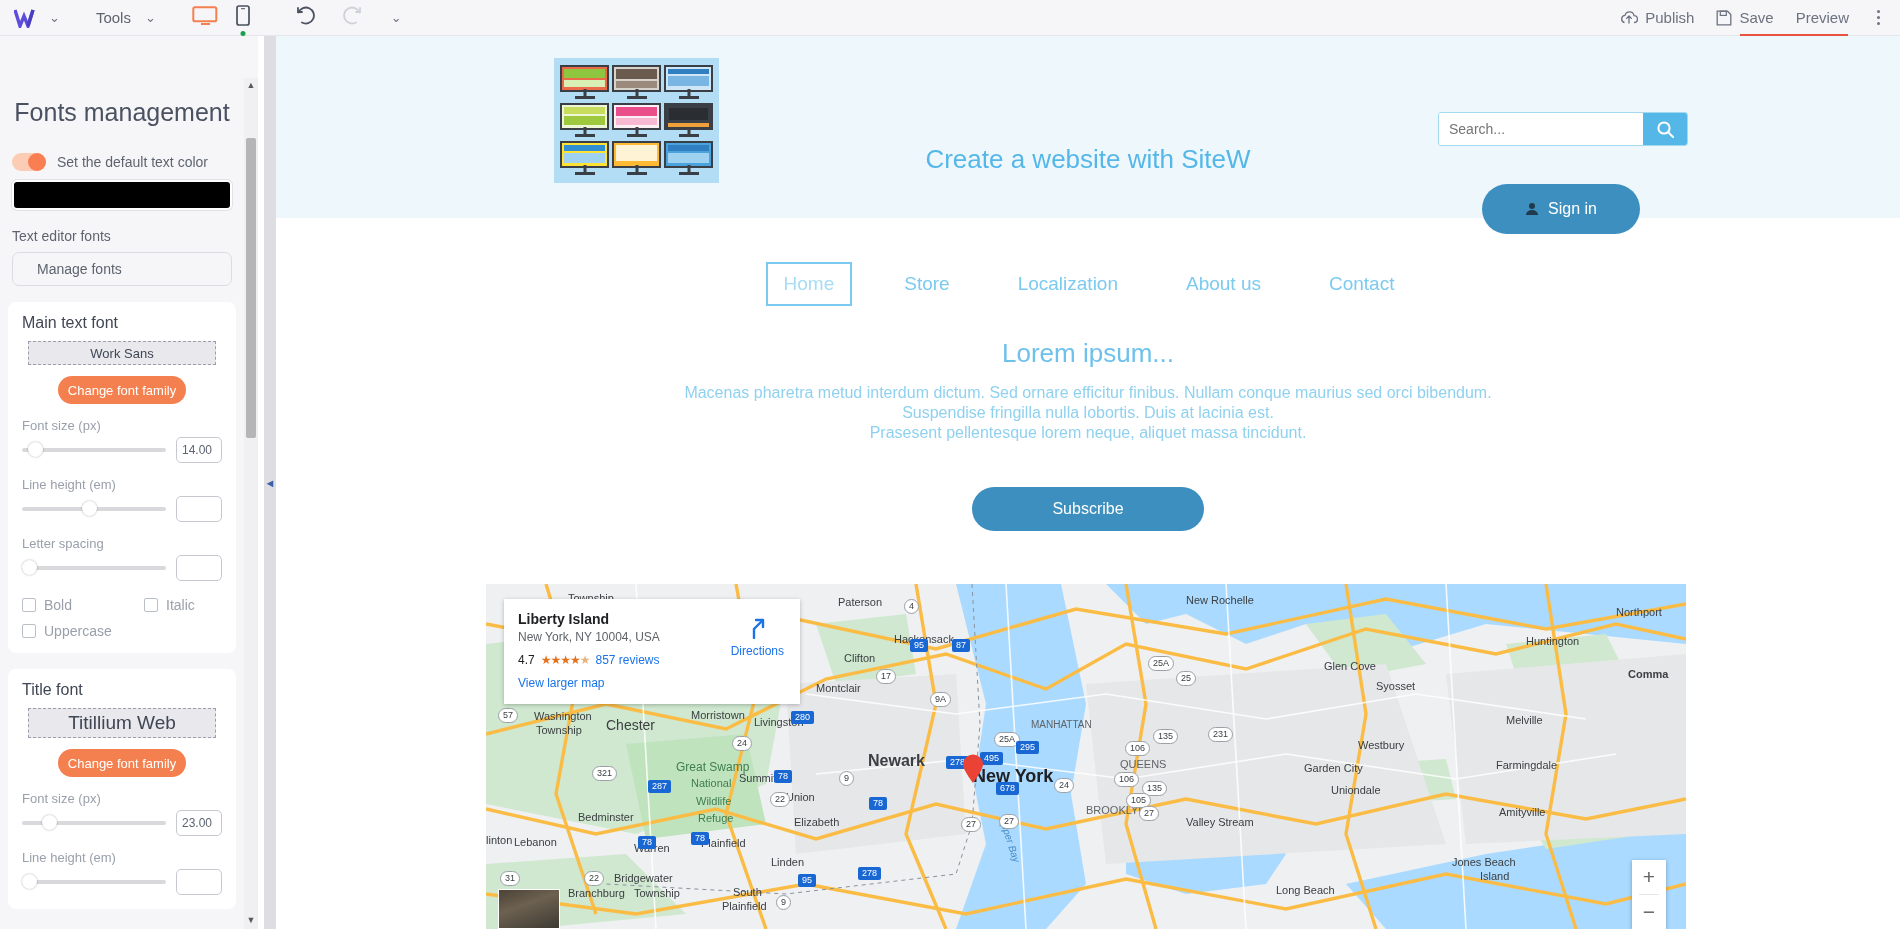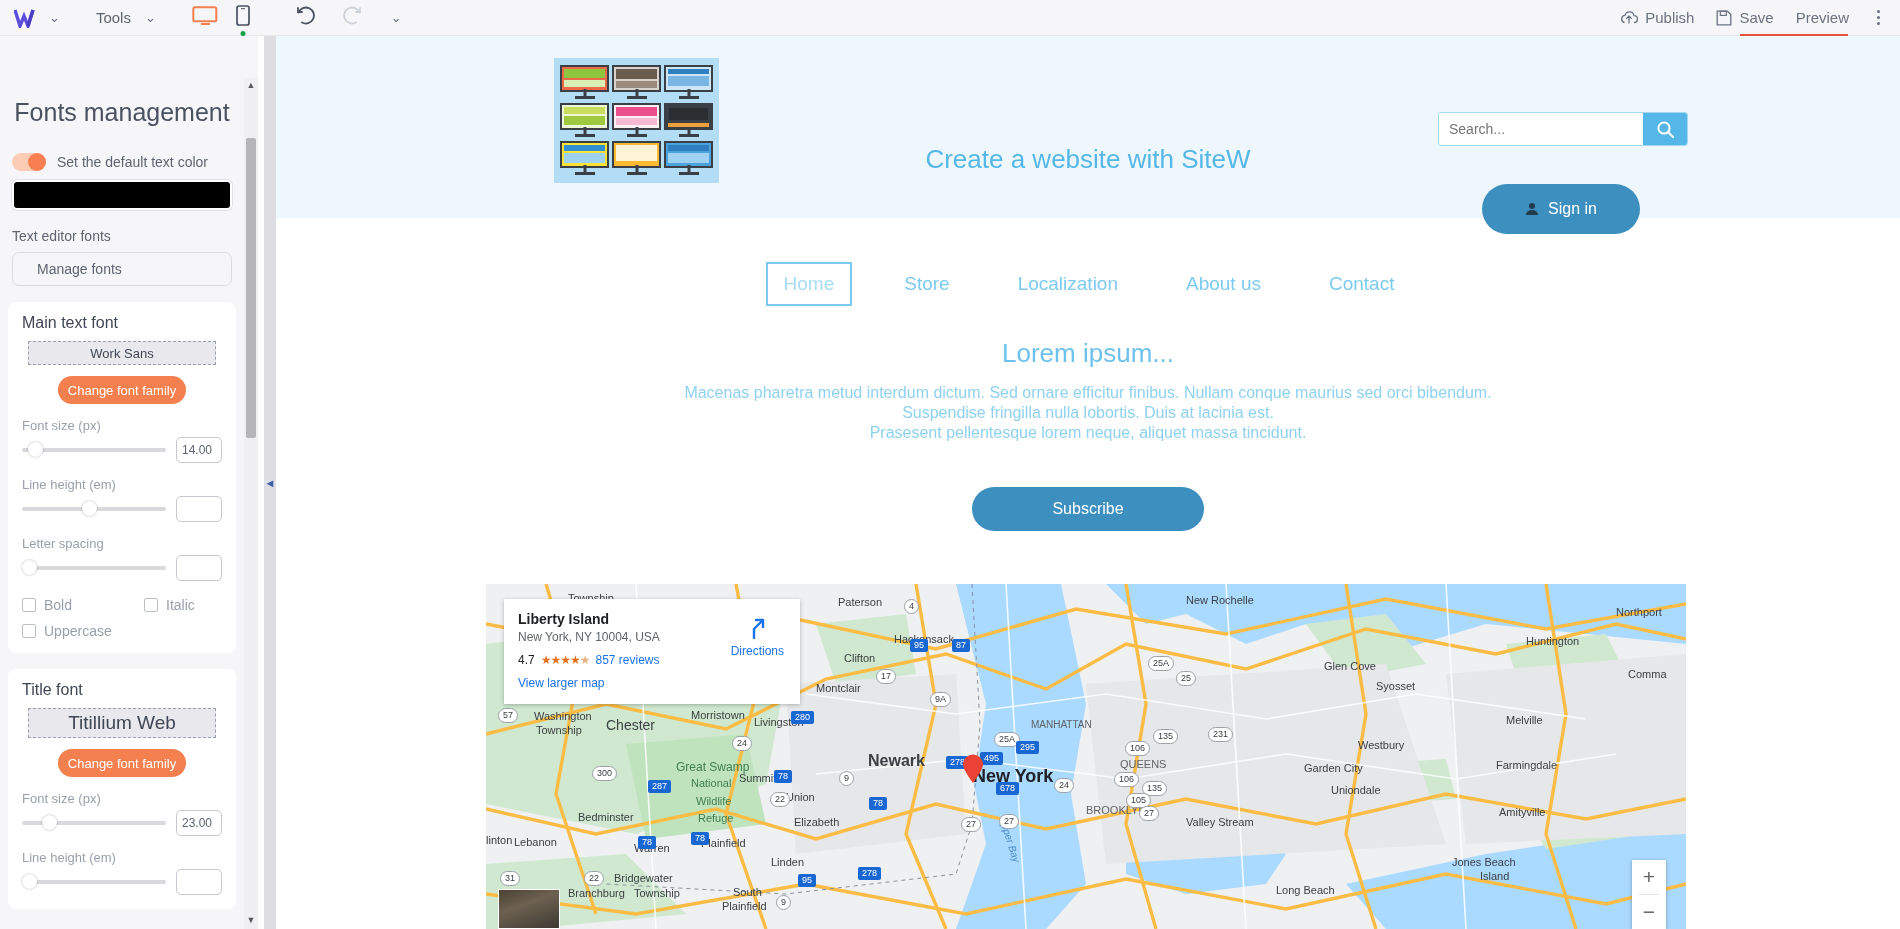--- a/index.html
+++ b/index.html
@@ -511,21 +511,21 @@
         <div class="city-lbl" style="left: 700px; top: 10px; font-size: 11px; color: rgb(60, 64, 67);">New Rochelle</div>
         <div class="city-lbl" style="left: 1130px; top: 22px; font-size: 11px; color: rgb(60, 64, 67);">Northport</div>
         <div class="city-lbl" style="left: 408px; top: 49px; font-size: 11px; color: rgb(60, 64, 67);">Hackensack</div>
         <div class="city-lbl" style="left: 222px; top: 53px; font-size: 11px; color: rgb(60, 64, 67);">Parsippany-Troy</div>
         <div class="city-lbl" style="left: 252px; top: 66px; font-size: 11px; color: rgb(60, 64, 67);">Hills</div>
         <div class="city-lbl" style="left: 358px; top: 68px; font-size: 11px; color: rgb(60, 64, 67);">Clifton</div>
         <div class="city-lbl" style="left: 838px; top: 76px; font-size: 11px; color: rgb(60, 64, 67);">Glen Cove</div>
         <div class="city-lbl" style="left: 1040px; top: 51px; font-size: 11px; color: rgb(60, 64, 67);">Huntington</div>
         <div class="city-lbl" style="left: 330px; top: 98px; font-size: 11px; color: rgb(60, 64, 67);">Montclair</div>
         <div class="city-lbl" style="left: 890px; top: 96px; font-size: 11px; color: rgb(60, 64, 67);">Syosset</div>
-        <div class="city-lbl" style="left: 1142px; top: 84px; font-size: 11px; color: rgb(60, 64, 67);">Comma</div>
+        <div class="city-lbl" style="left: 1142px; top: 84px; font-size: 11px; color: rgb(60, 64, 67); font-weight: bold;">Comma</div>
         <div class="city-lbl" style="left: 205px; top: 125px; font-size: 11px; color: rgb(60, 64, 67);">Morristown</div>
         <div class="city-lbl" style="left: 268px; top: 132px; font-size: 11px; color: rgb(60, 64, 67);">Livingston</div>
         <div class="city-lbl" style="left: 545px; top: 135px; font-size: 10px; color: rgb(95, 99, 104);">MANHATTAN</div>
         <div class="city-lbl" style="left: 1020px; top: 130px; font-size: 11px; color: rgb(60, 64, 67);">Melville</div>
         <div class="city-lbl" style="left: 48px; top: 126px; font-size: 11px; color: rgb(60, 64, 67);">Washington</div>
         <div class="city-lbl" style="left: 50px; top: 140px; font-size: 11px; color: rgb(60, 64, 67);">Township</div>
         <div class="city-lbl" style="left: 120px; top: 133px; font-size: 14px; color: rgb(60, 64, 67);">Chester</div>
         <div class="city-lbl" style="left: 872px; top: 155px; font-size: 11px; color: rgb(60, 64, 67);">Westbury</div>
         <div class="city-lbl" style="left: 1010px; top: 175px; font-size: 11px; color: rgb(60, 64, 67);">Farmingdale</div>
         <div class="city-lbl" style="left: 190px; top: 176px; font-size: 12px; color: rgb(63, 125, 79);">Great Swamp</div>
@@ -561,21 +561,21 @@
         <div class="shield" style="left: 418px; top: 15px;">4</div>
         <div class="shield" style="left: 390px; top: 85px;">17</div>
         <div class="shield" style="left: 444px; top: 108px;">9A</div>
         <div class="shield" style="left: 232px; top: 100px;">10</div>
         <div class="shield" style="left: 12px; top: 124px;">57</div>
         <div class="shield" style="left: 246px; top: 152px;">24</div>
         <div class="shield" style="left: 353px; top: 187px;">9</div>
         <div class="shield" style="left: 508px; top: 148px;">25A</div>
         <div class="shield" style="left: 690px; top: 87px;">25</div>
         <div class="shield" style="left: 662px; top: 72px;">25A</div>
-        <div class="shield" style="left: 106px; top: 182px;">300</div>
+        <div class="shield" style="left: 106px; top: 182px;">321</div>
         <div class="shield" style="left: 284px; top: 208px;">22</div>
         <div class="shield" style="left: 667px; top: 145px;">135</div>
         <div class="shield" style="left: 722px; top: 143px;">231</div>
         <div class="shield" style="left: 639px; top: 157px;">106</div>
         <div class="shield" style="left: 628px; top: 188px;">106</div>
         <div class="shield" style="left: 568px; top: 194px;">24</div>
         <div class="shield" style="left: 656px; top: 197px;">135</div>
         <div class="shield" style="left: 640px; top: 209px;">105</div>
         <div class="shield" style="left: 475px; top: 233px;">27</div>
         <div class="shield" style="left: 513px; top: 230px;">27</div>

